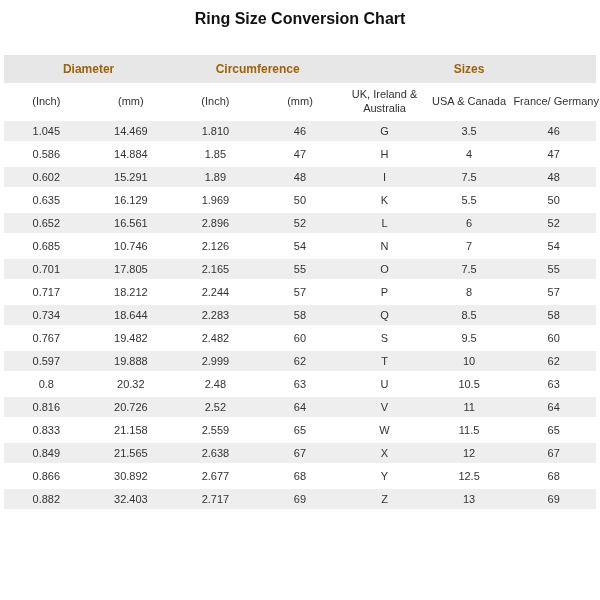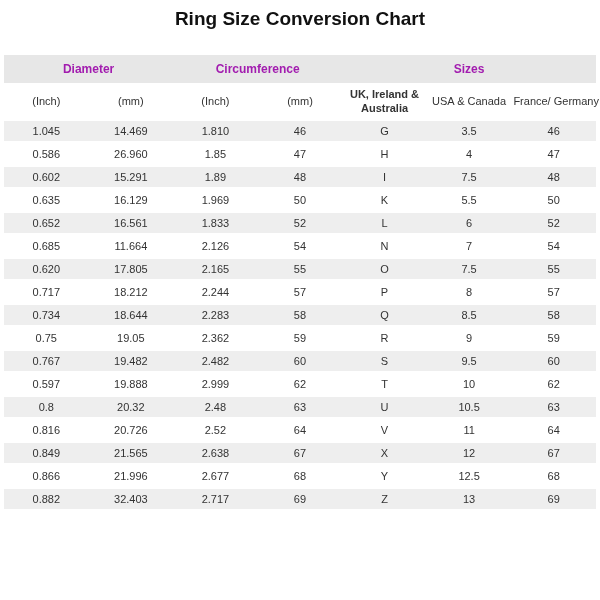--- a/index.html
+++ b/index.html
@@ -20,57 +20,57 @@
     height: 600px;
     overflow: hidden;
     font-family: "Liberation Sans", sans-serif;
     color: var(--text);
   }
   h1.page-title {
     margin: 10px 0 0 0;
     height: 18px;
     line-height: 18px;
     text-align: center;
-    font-size: 19px;
+    font-size: 16px;
     font-weight: bold;
     color: var(--title-text);
   }
   table.ring-table {
     border-collapse: separate;
     border-spacing: 0;
     table-layout: fixed;
     width: 592px;
     margin: 27px 4px 0 4px;
   }
   table.ring-table col { width: 14.2857%; }
 
   thead tr.groups th {
     background: var(--header-bg);
     height: 28px;
     font-size: 12px;
     font-weight: bold;
-    color: #a21caf;
+    color: #a16207;
     text-align: center;
     vertical-align: middle;
     padding: 0;
     white-space: nowrap;
   }
   thead tr.units th {
     background: var(--page-bg);
     height: 36px;
     font-size: 11px;
     font-weight: normal;
     color: var(--text);
     text-align: center;
     vertical-align: middle;
     line-height: 1.3;
     padding: 0 2px;
     white-space: nowrap;
   }
-  thead tr.units th.wrap { white-space: normal; font-weight: bold; }
+  thead tr.units th.wrap { white-space: normal; }
 
   tbody td {
     height: 20px;
     font-size: 11px;
     color: var(--text);
     text-align: center;
     vertical-align: middle;
     padding: 0;
     white-space: nowrap;
     border-top: 2px solid var(--page-bg);
@@ -115,21 +115,21 @@
         <td>1.045</td>
         <td>14.469</td>
         <td>1.810</td>
         <td>46</td>
         <td>G</td>
         <td>3.5</td>
         <td>46</td>
       </tr>
       <tr>
         <td>0.586</td>
-        <td>26.960</td>
+        <td>14.884</td>
         <td>1.85</td>
         <td>47</td>
         <td>H</td>
         <td>4</td>
         <td>47</td>
       </tr>
       <tr>
         <td>0.602</td>
         <td>15.291</td>
         <td>1.89</td>
@@ -143,37 +143,37 @@
         <td>16.129</td>
         <td>1.969</td>
         <td>50</td>
         <td>K</td>
         <td>5.5</td>
         <td>50</td>
       </tr>
       <tr>
         <td>0.652</td>
         <td>16.561</td>
-        <td>1.833</td>
+        <td>2.896</td>
         <td>52</td>
         <td>L</td>
         <td>6</td>
         <td>52</td>
       </tr>
       <tr>
         <td>0.685</td>
-        <td>11.664</td>
+        <td>10.746</td>
         <td>2.126</td>
         <td>54</td>
         <td>N</td>
         <td>7</td>
         <td>54</td>
       </tr>
       <tr>
-        <td>0.620</td>
+        <td>0.701</td>
         <td>17.805</td>
         <td>2.165</td>
         <td>55</td>
         <td>O</td>
         <td>7.5</td>
         <td>55</td>
       </tr>
       <tr>
         <td>0.717</td>
         <td>18.212</td>
@@ -186,29 +186,20 @@
       <tr>
         <td>0.734</td>
         <td>18.644</td>
         <td>2.283</td>
         <td>58</td>
         <td>Q</td>
         <td>8.5</td>
         <td>58</td>
       </tr>
       <tr>
-        <td>0.75</td>
-        <td>19.05</td>
-        <td>2.362</td>
-        <td>59</td>
-        <td>R</td>
-        <td>9</td>
-        <td>59</td>
-      </tr>
-      <tr>
         <td>0.767</td>
         <td>19.482</td>
         <td>2.482</td>
         <td>60</td>
         <td>S</td>
         <td>9.5</td>
         <td>60</td>
       </tr>
       <tr>
         <td>0.597</td>
@@ -231,31 +222,40 @@
       <tr>
         <td>0.816</td>
         <td>20.726</td>
         <td>2.52</td>
         <td>64</td>
         <td>V</td>
         <td>11</td>
         <td>64</td>
       </tr>
       <tr>
+        <td>0.833</td>
+        <td>21.158</td>
+        <td>2.559</td>
+        <td>65</td>
+        <td>W</td>
+        <td>11.5</td>
+        <td>65</td>
+      </tr>
+      <tr>
         <td>0.849</td>
         <td>21.565</td>
         <td>2.638</td>
         <td>67</td>
         <td>X</td>
         <td>12</td>
         <td>67</td>
       </tr>
       <tr>
         <td>0.866</td>
-        <td>21.996</td>
+        <td>30.892</td>
         <td>2.677</td>
         <td>68</td>
         <td>Y</td>
         <td>12.5</td>
         <td>68</td>
       </tr>
       <tr>
         <td>0.882</td>
         <td>32.403</td>
         <td>2.717</td>

